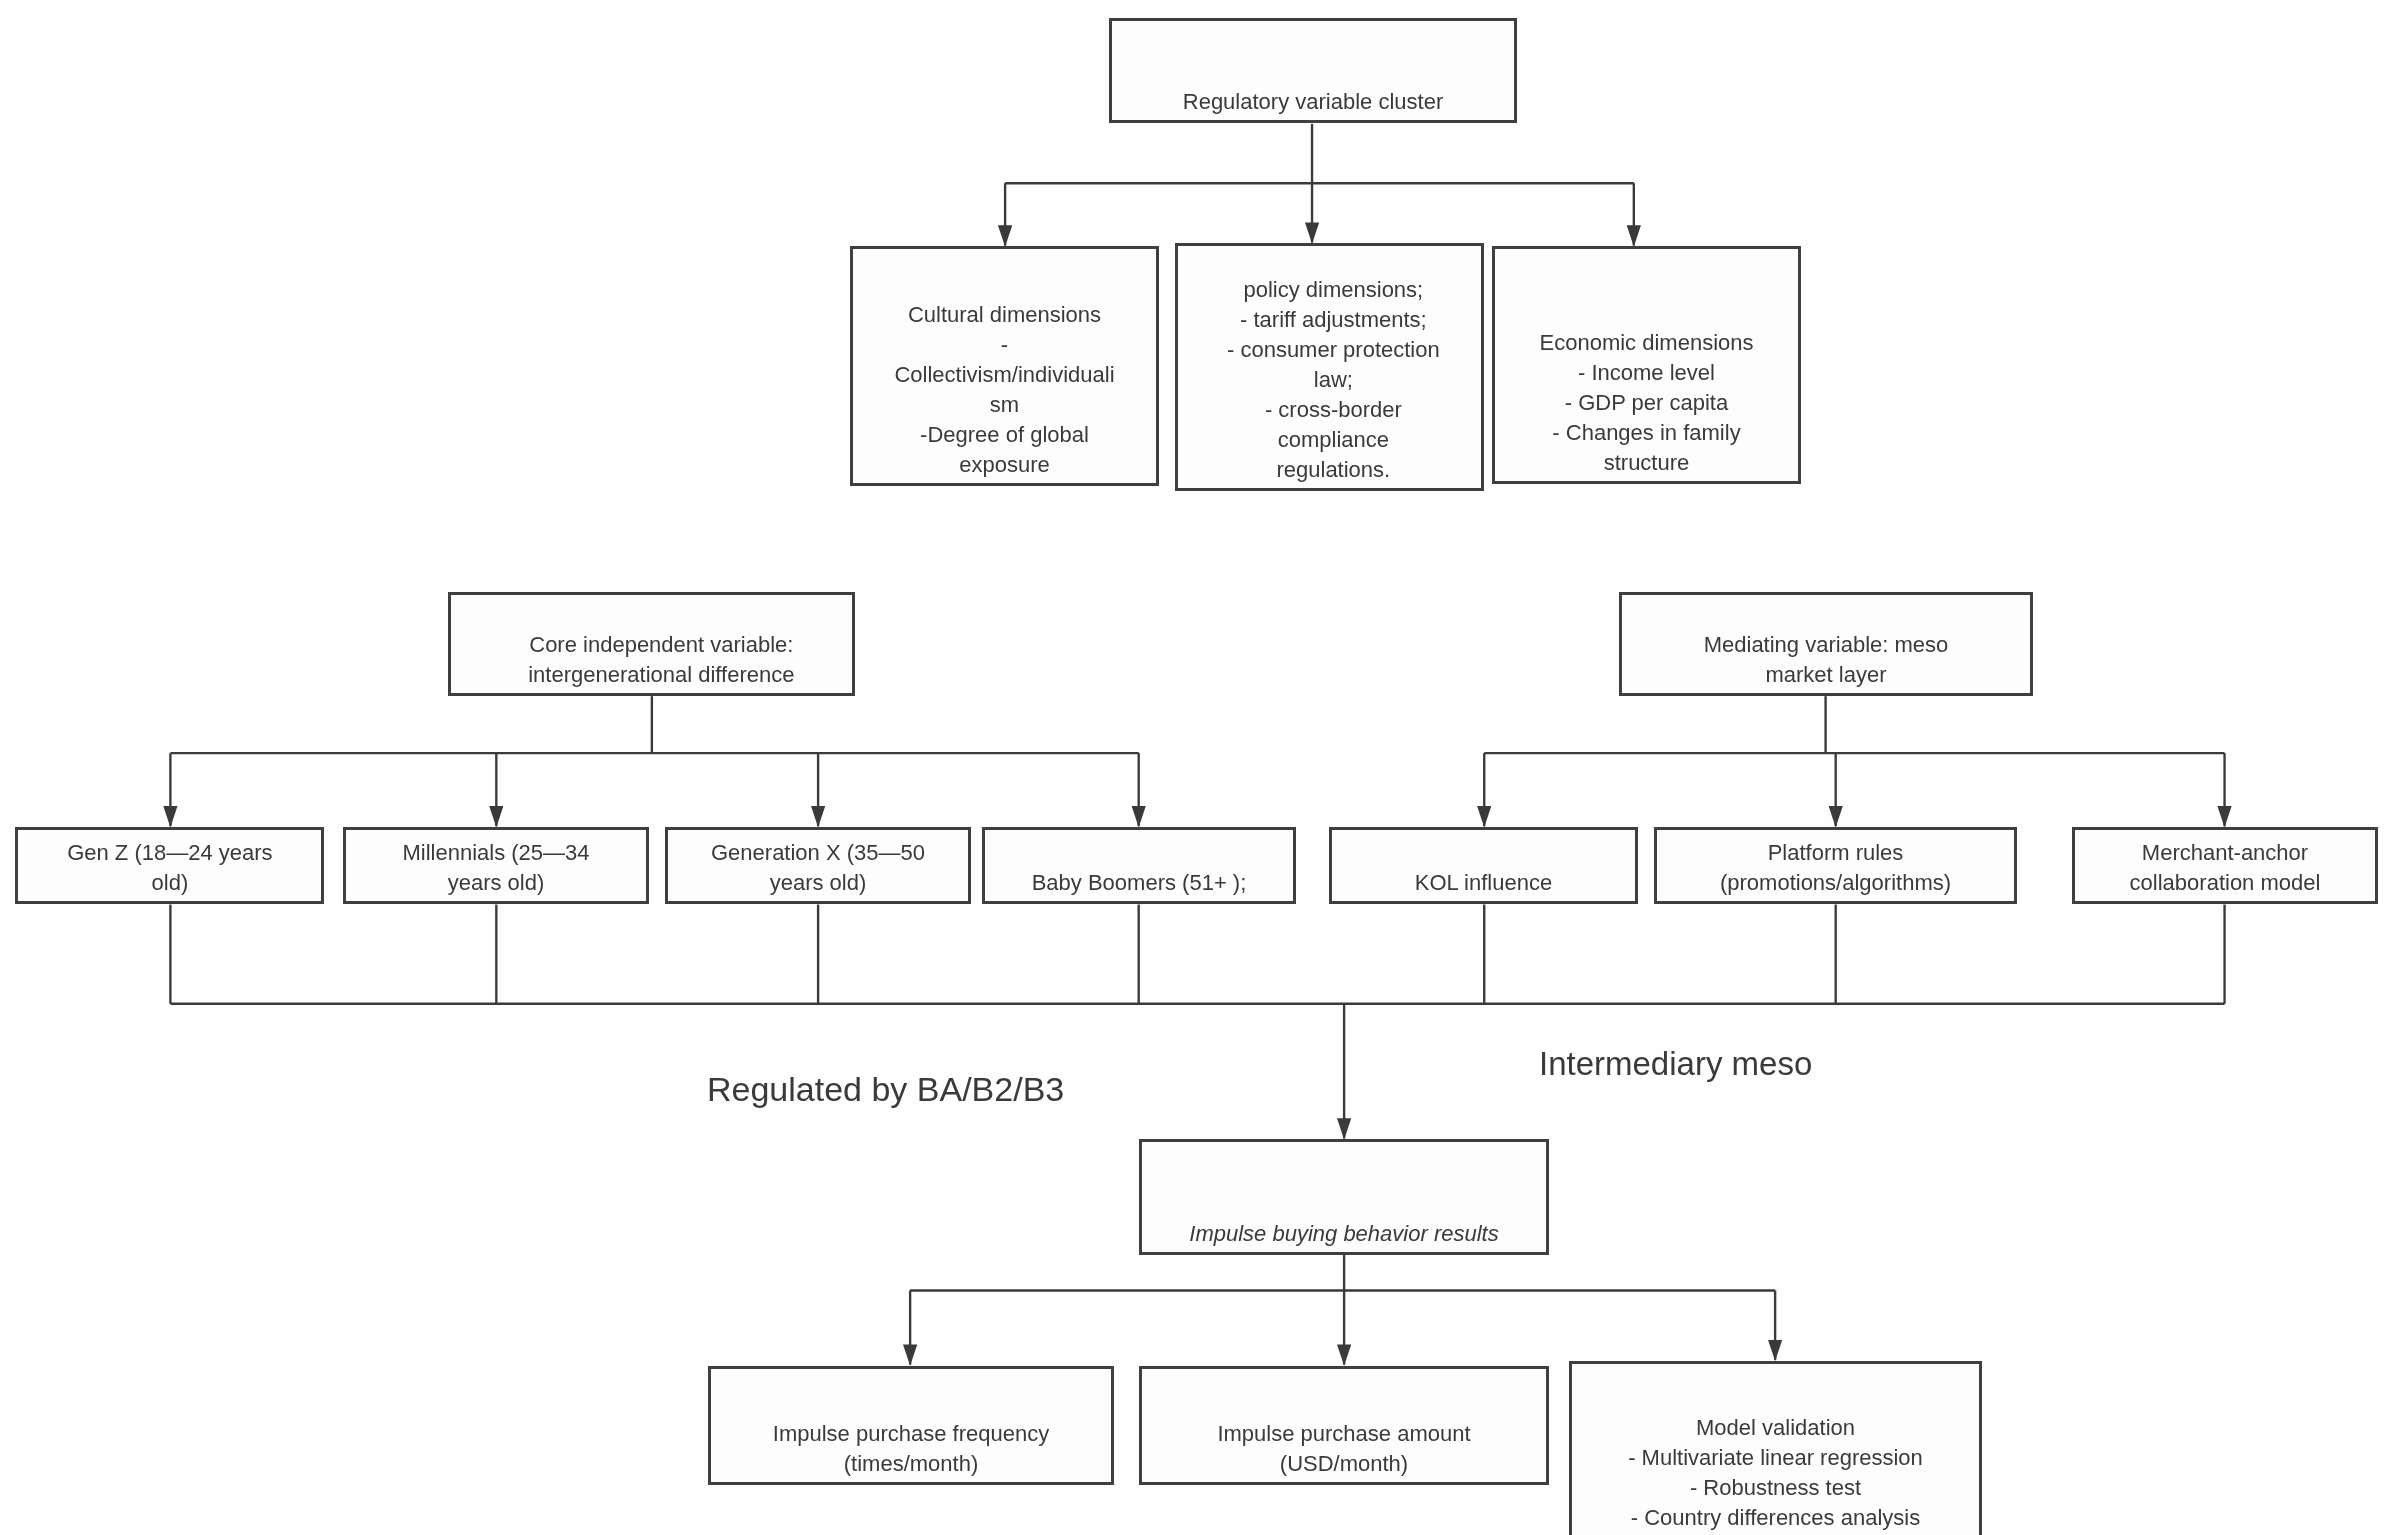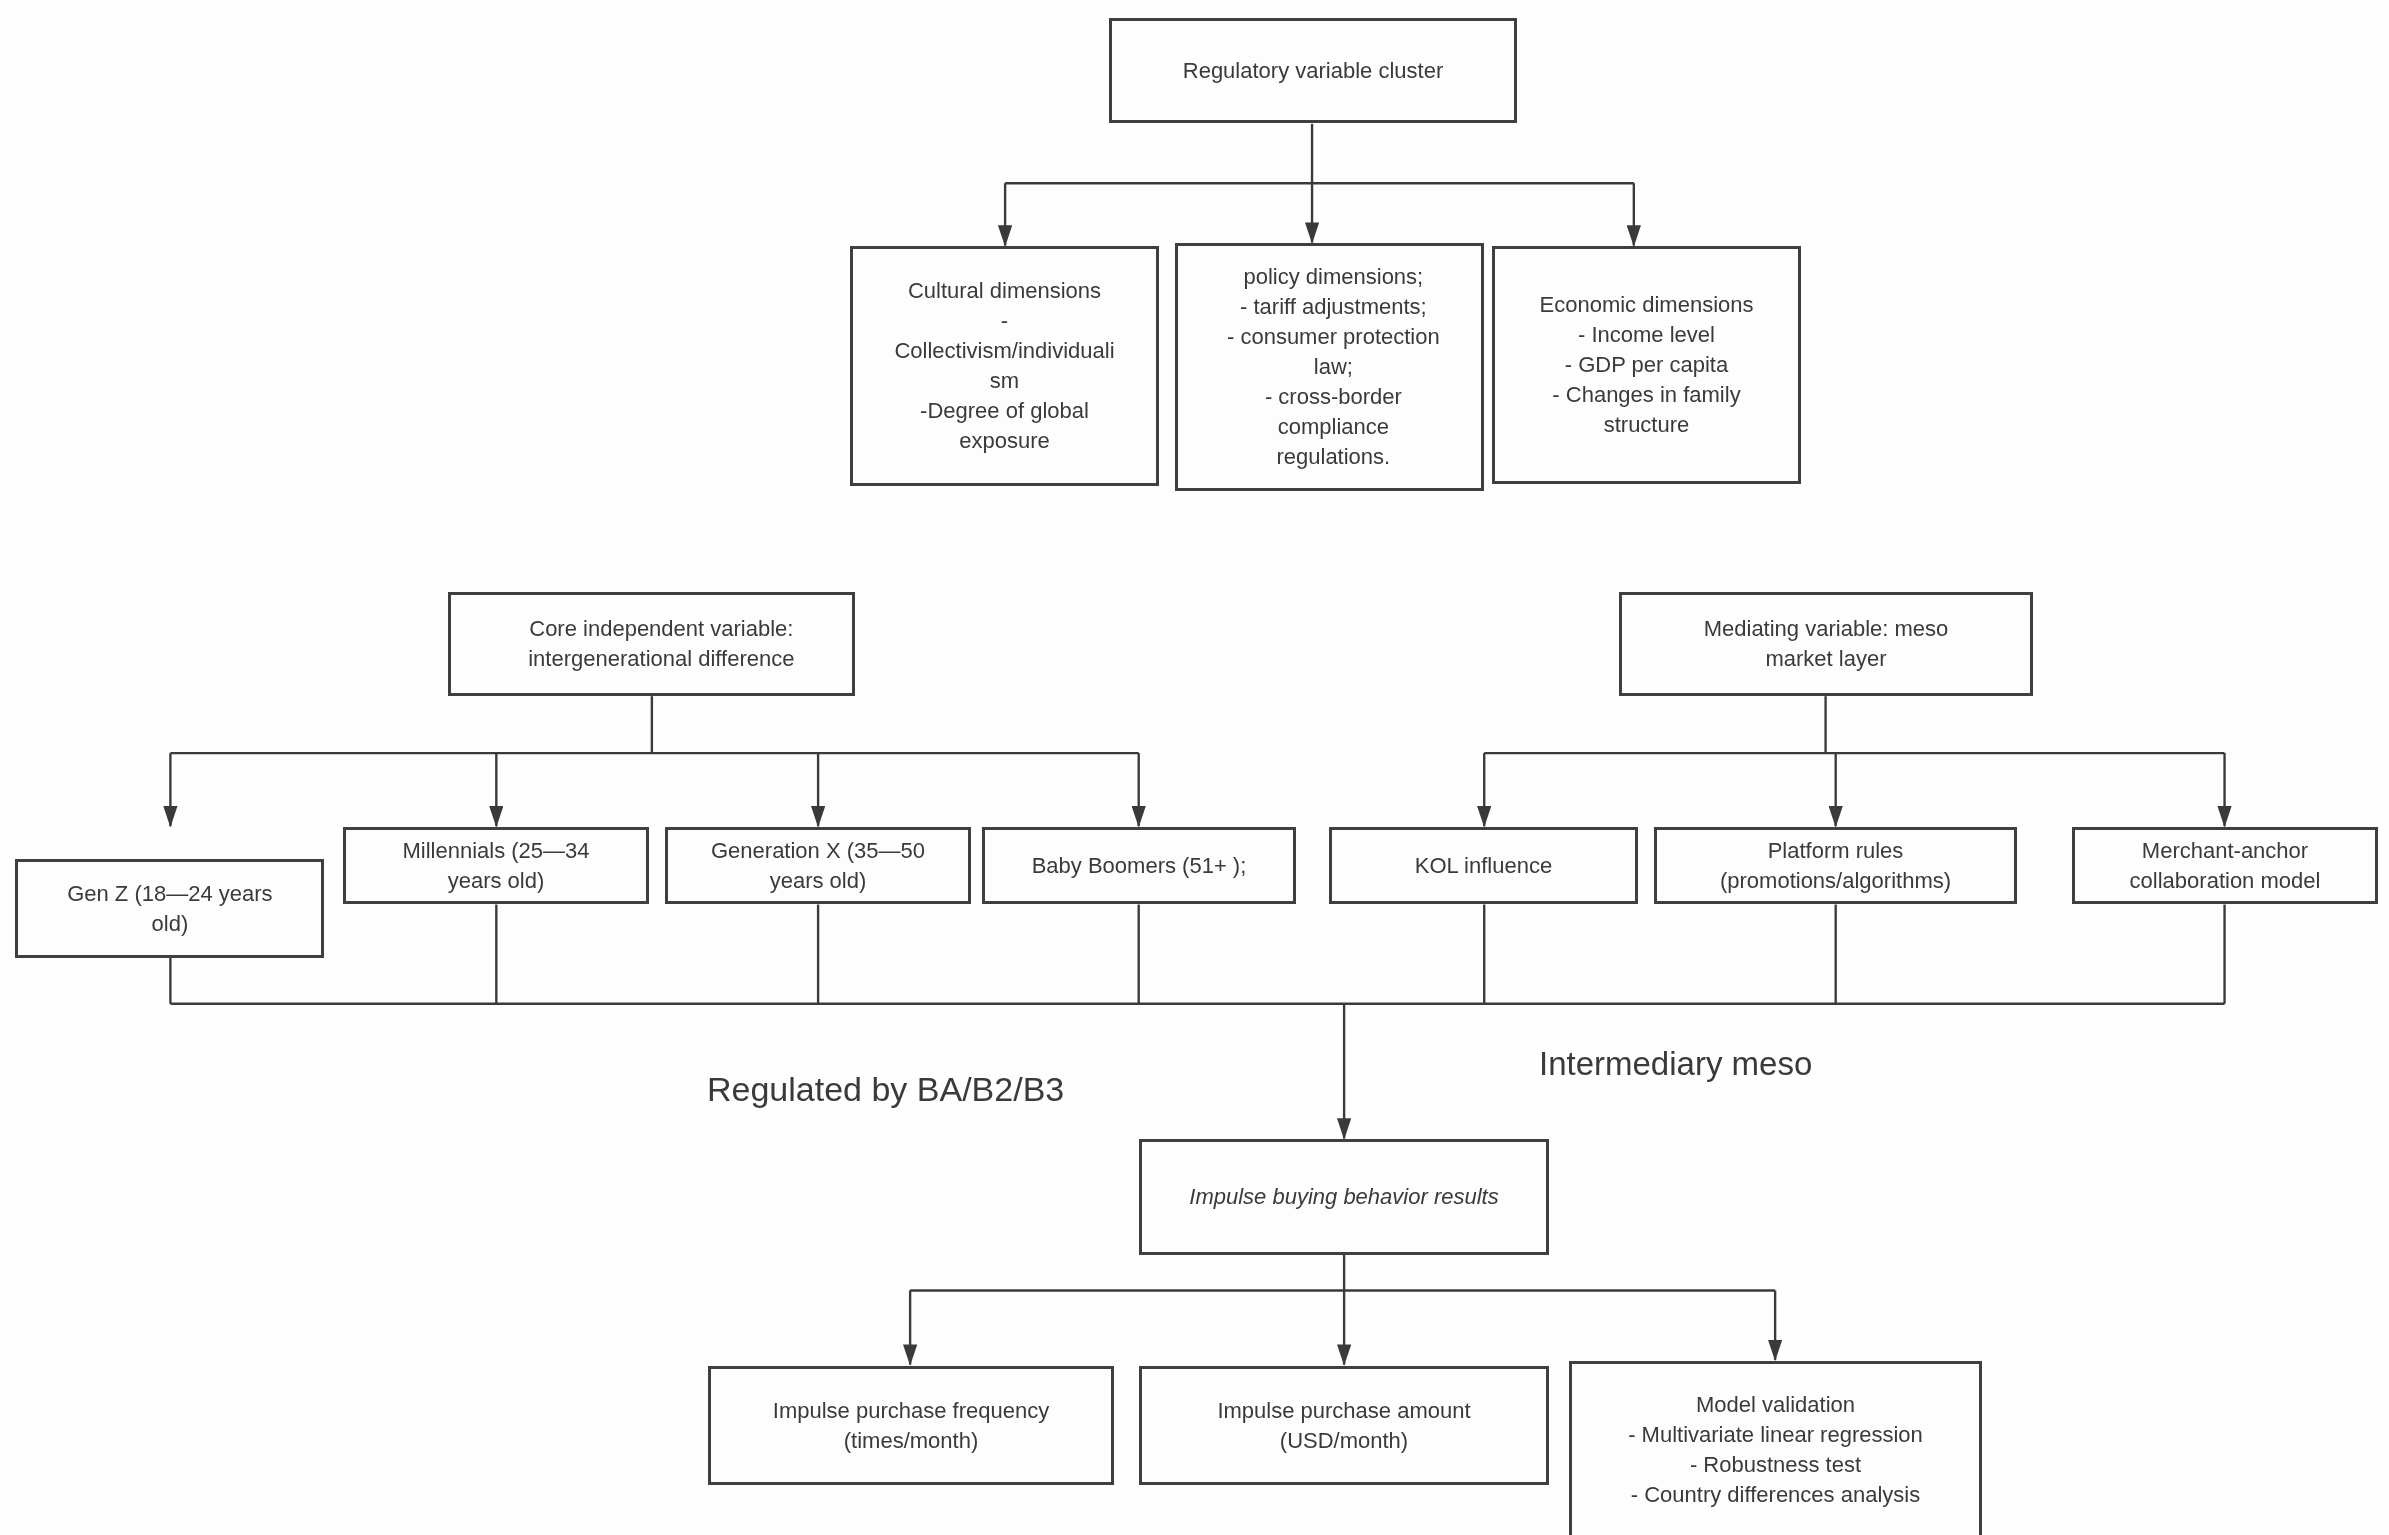--- a/index.html
+++ b/index.html
@@ -21,21 +21,21 @@
     left: 0; top: 0;
     width: 2389px;
     height: 1536px;
   }
   .node {
     position: absolute;
     box-sizing: border-box;
     background: #fdfdfd;
     border: 3px solid #3f3f3f;
     display: flex;
-    align-items: center;
+    align-items: flex-end;
     justify-content: center;
     text-align: center;
     font-size: 22px;
     line-height: 1.36;
     color: #3a3a3a;
     padding: 3.6px 8.3px;
   }
   .node-label {
     white-space: pre-line;
   }
@@ -45,21 +45,21 @@
     color: #3a3a3a;
     white-space: nowrap;
   }
   
   .n-regulatory { left:1109px; top:18.4px;   width:408px; height:105px; }
   .n-cultural   { left:850px; top:246px;  width:309px; height:240px; }
   .n-policy     { left:1175px; top:243px;  width:309px; height:248px;padding-left:16px; }
   .n-economic   { left:1492px; top:246px;  width:309px; height:238px; }
   .n-core       { left:448px;  top:592px;  width:407px; height:104px;padding-left:28px; }
   .n-mediating  { left:1619px; top:592px;  width:414px; height:104px; }
-  .n-genz       { left:15.4px;   top:859px; width:309px; height:99px; }
+  .n-genz       { left:15.4px;   top:827px; width:309px; height:77px; }
   .n-millennials{ left:343px;  top:827px; width:306px; height:77px; }
   .n-genx       { left:665px; top:827px; width:306px; height:77px; }
   .n-boomers    { left:982px; top:827px; width:314px; height:77px; }
   .n-kol        { left:1329px; top:827px; width:309px; height:77px; }
   .n-platform   { left:1654px; top:827px; width:363px; height:77px; }
   .n-merchant   { left:2072px; top:827px; width:306px; height:77px; }
   .n-impulse    { left:1139px; top:1139px; width:410px; height:116px;font-style:italic; }
   .n-frequency  { left:708px; top:1366px; width:406px; height:119px; }
   .n-amount     { left:1139px; top:1366px; width:410px; height:119px; }
   .n-validation { left:1569px; top:1361px; width:413px; height:178px; }

